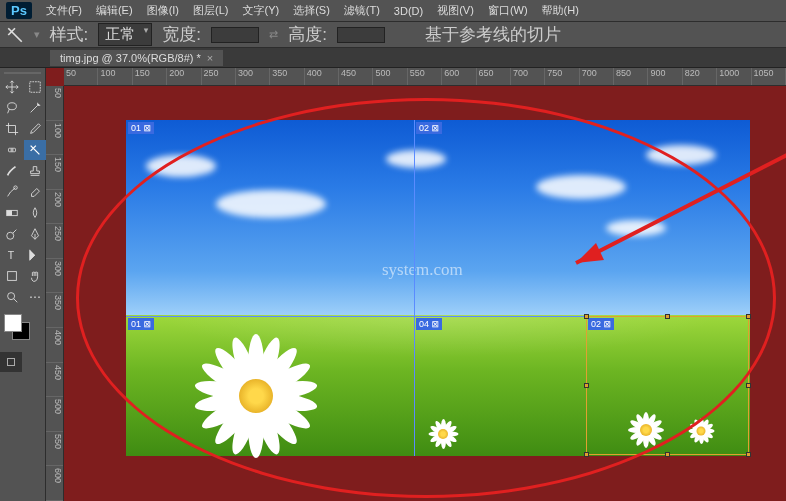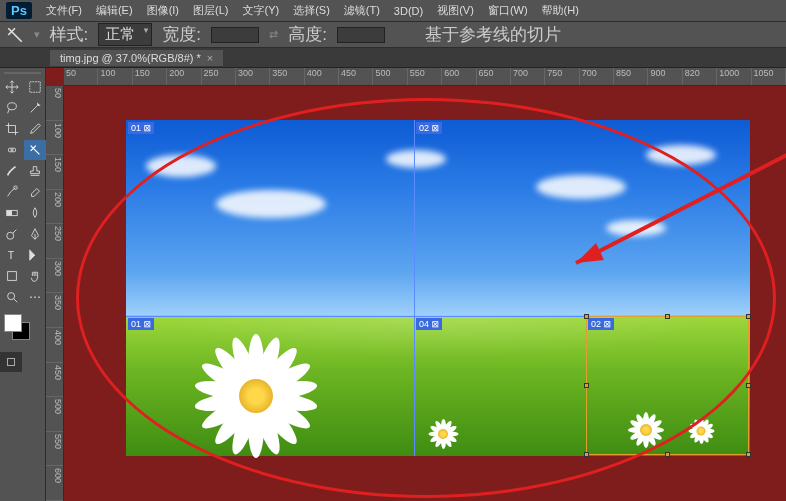--- a/index.html
+++ b/index.html
@@ -345,20 +345,21 @@
             <div class="petal" style="width: 5px; height: 13px; margin-left: -2.5px; margin-top: -13px; transform: rotate(180deg);"></div>
             <div class="petal" style="width: 5px; height: 13px; margin-left: -2.5px; margin-top: -13px; transform: rotate(210deg);"></div>
             <div class="petal" style="width: 5px; height: 13px; margin-left: -2.5px; margin-top: -13px; transform: rotate(240deg);"></div>
             <div class="petal" style="width: 5px; height: 13px; margin-left: -2.5px; margin-top: -13px; transform: rotate(270deg);"></div>
             <div class="petal" style="width: 5px; height: 13px; margin-left: -2.5px; margin-top: -13px; transform: rotate(300deg);"></div>
             <div class="petal" style="width: 5px; height: 13px; margin-left: -2.5px; margin-top: -13px; transform: rotate(330deg);"></div>
           </div>
           <div class="center" style="width:9px;height:9px"></div>
       </div>
 
+      <div class="wm-sub">system.com</div>
 
       <div class="slice-line slice-v" style="left:288px"></div>
       <div class="slice-line slice-v" style="left:460px;top:196px"></div>
       <div class="slice-line slice-h" style="top:196px"></div>
 
       <div class="slice-badge" style="top:2px;left:2px">01 ⊠</div>
       <div class="slice-badge" style="top:2px;left:290px">02 ⊠</div>
       <div class="slice-badge" style="top:198px;left:2px">01 ⊠</div>
       <div class="slice-badge" style="top:198px;left:290px">04 ⊠</div>
       <div class="slice-badge" style="top:198px;left:462px">02 ⊠</div>

